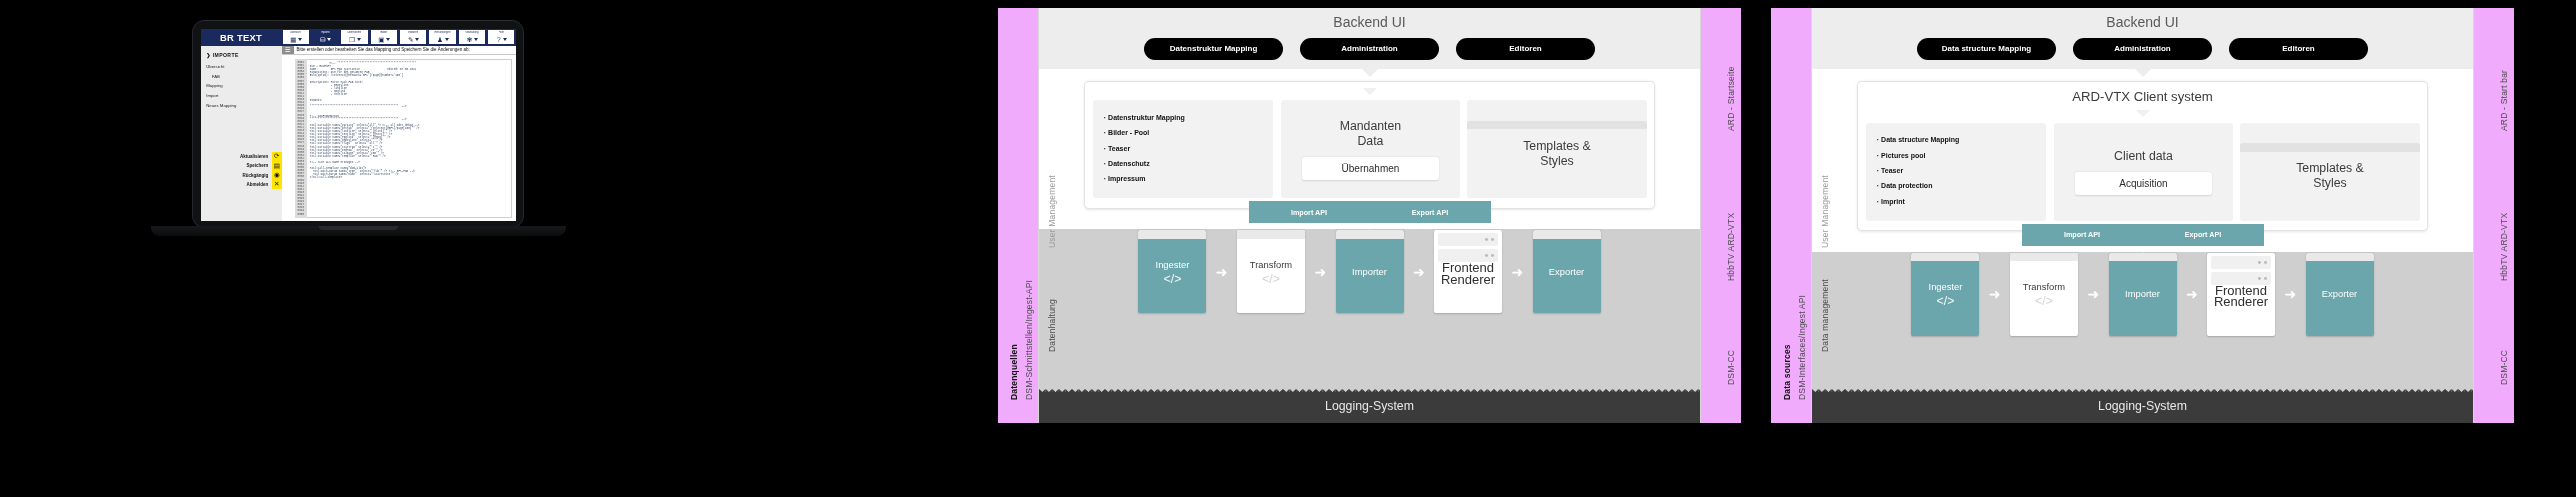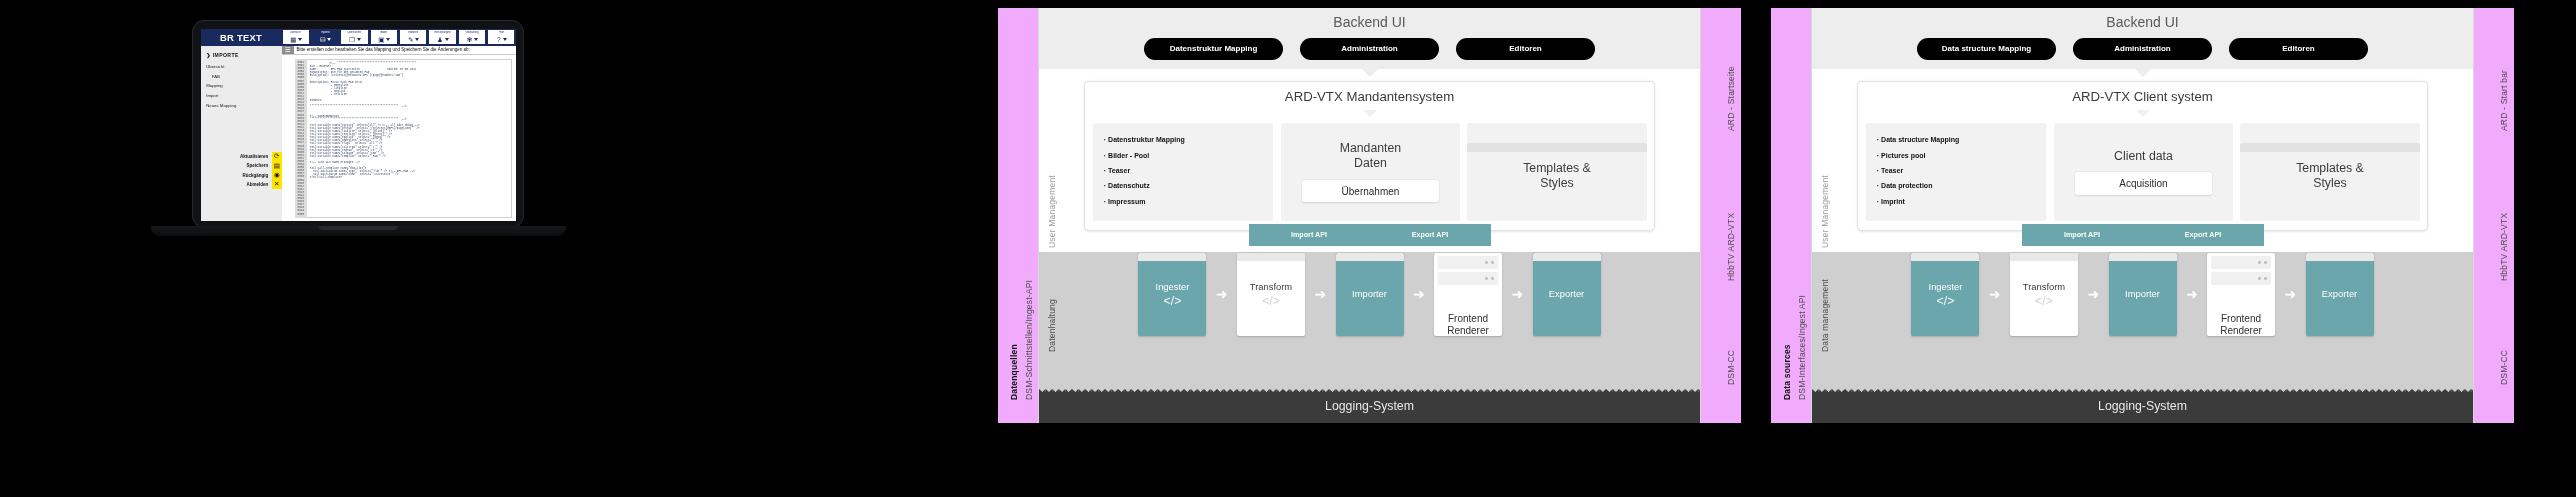--- a/index.html
+++ b/index.html
@@ -191,21 +191,21 @@
     display:flex; flex-direction:column; box-shadow:0 0.9px 1.9px rgba(0,0,0,.2);
     overflow:hidden;
   }
   .server-slot {
     height:13.2px; margin:2.8px 3.8px 0 3.8px; background:#f0f0f0; border-radius:1.9px;
     display:flex; align-items:center; justify-content:flex-end; padding-right:4.7px; gap:2.8px;
   }
   .dot { width:2.8px; height:2.8px; border-radius:50%; background:#bdbdbd; }
   .server-lbl {
     flex:1; display:flex; flex-direction:column; align-items:center;
-    justify-content:flex-end; font-size:10px; line-height:11.3px; color:#2f2f2f;
+    justify-content:flex-start; font-size:13px; line-height:11.3px; color:#2f2f2f;
   }
 
   
   .zigzag { height:6.6px; background:#cfcfcf; position:relative; overflow:hidden; }
   .zigzag::after {
     content:""; position:absolute; left:0; top:0; width:100%; height:6.6px;
     background:
       linear-gradient(-45deg, #3b3b3b 25%, transparent 25%) 0 0/6.6px 6.6px,
       linear-gradient(45deg, #3b3b3b 25%, transparent 25%) 0 0/6.6px 6.6px;
   }
@@ -431,34 +431,33 @@
           <div class="band-title">Backend UI</div>
           <div class="pill-row">
             <div class="pill">Datenstruktur Mapping</div>
             <div class="pill">Administration</div>
             <div class="pill">Editoren</div>
           </div>
         </div>
         <div class="band-mid">
           <div class="arrow-down"></div>
           <div class="sys-card">
-            <div class="sys-title">ARD-VTX Mandantensystem</div>
             <div class="sys-arrow"></div>
             <div class="sys-cols">
               <div class="col bullets">
                 <div class="bullet">Datenstruktur Mapping</div>
                 <div class="bullet">Bilder - Pool</div>
                 <div class="bullet">Teaser</div>
                 <div class="bullet">Datenschutz</div>
                 <div class="bullet">Impressum</div>
               </div>
               <div class="col">
                 <div class="col-title">
                   <div>Mandanten</div>
-                  <div>Daten</div>
+                  <div>Data</div>
                 </div>
                 <div class="inner-box">Übernahmen</div>
               </div>
               <div class="col win">
                 <div class="win-bar"></div>
                 <div class="col-title">
                   <div>Templates &amp;</div>
                   <div>Styles</div>
                 </div>
               </div>

